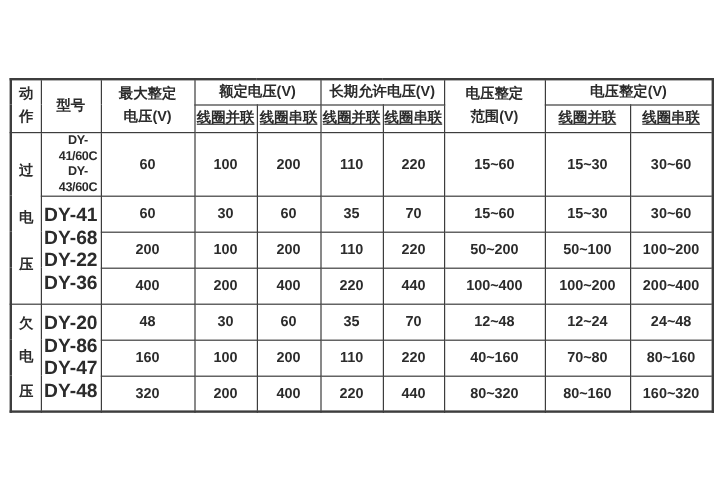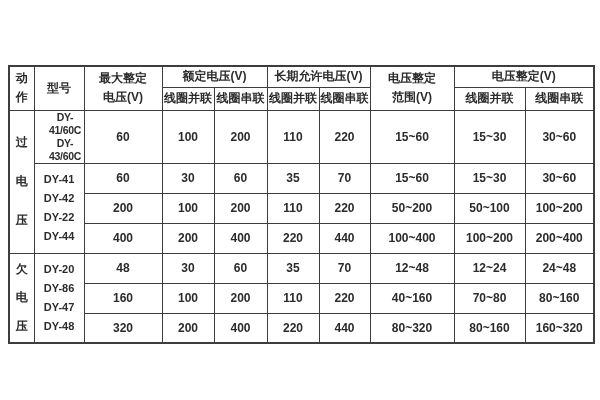--- a/index.html
+++ b/index.html
@@ -22,33 +22,33 @@
   table.spec th, table.spec td {
     border: 1px solid #3d3d3d;
     padding: 0;
     text-align: center;
     vertical-align: middle;
     font-weight: 700;
     font-size: 12px;
     overflow: hidden;
   }
   tr.group-row { height: 21px; }
-  tr.sub-row   { height: 23px; }
+  tr.sub-row   { height: 23px; text-decoration: underline; }
   tr.body-row-first { height: 33px; }
   tr.body-row  { height: 30px; }
   .two-line div { line-height: 19px; }
   .vstack {
     display: flex;
     flex-direction: column;
     justify-content: space-around;
     align-items: center;
   }
   .vstack.span4 { height: 118px; }
   .vstack.span3 { height: 86px; }
-  .model-list div { line-height: 19px; font-size: 11px; }
+  .model-list div { line-height: 19px; font-size: 16px; }
   .model-small div { line-height: 13px; font-size: 10.5px; letter-spacing: -0.3px; padding-left: 12px; }
   .num { font-size: 12px; }
 </style>
 </head>
 <body>
 
 <div class="table-wrap">
 <table class="spec">
   <colgroup>
     <col style="width:25px">
@@ -108,23 +108,23 @@
       <td class="num">200</td>
       <td class="num">110</td>
       <td class="num">220</td>
       <td class="num">15~60</td>
       <td class="num">15~30</td>
       <td class="num">30~60</td>
     </tr>
     <tr class="body-row">
       <td rowspan="3" class="model-list">
         <div>DY-41</div>
-        <div>DY-42</div>
+        <div>DY-68</div>
         <div>DY-22</div>
-        <div>DY-44</div>
+        <div>DY-36</div>
       </td>
       <td class="num">60</td>
       <td class="num">30</td>
       <td class="num">60</td>
       <td class="num">35</td>
       <td class="num">70</td>
       <td class="num">15~60</td>
       <td class="num">15~30</td>
       <td class="num">30~60</td>
     </tr>

